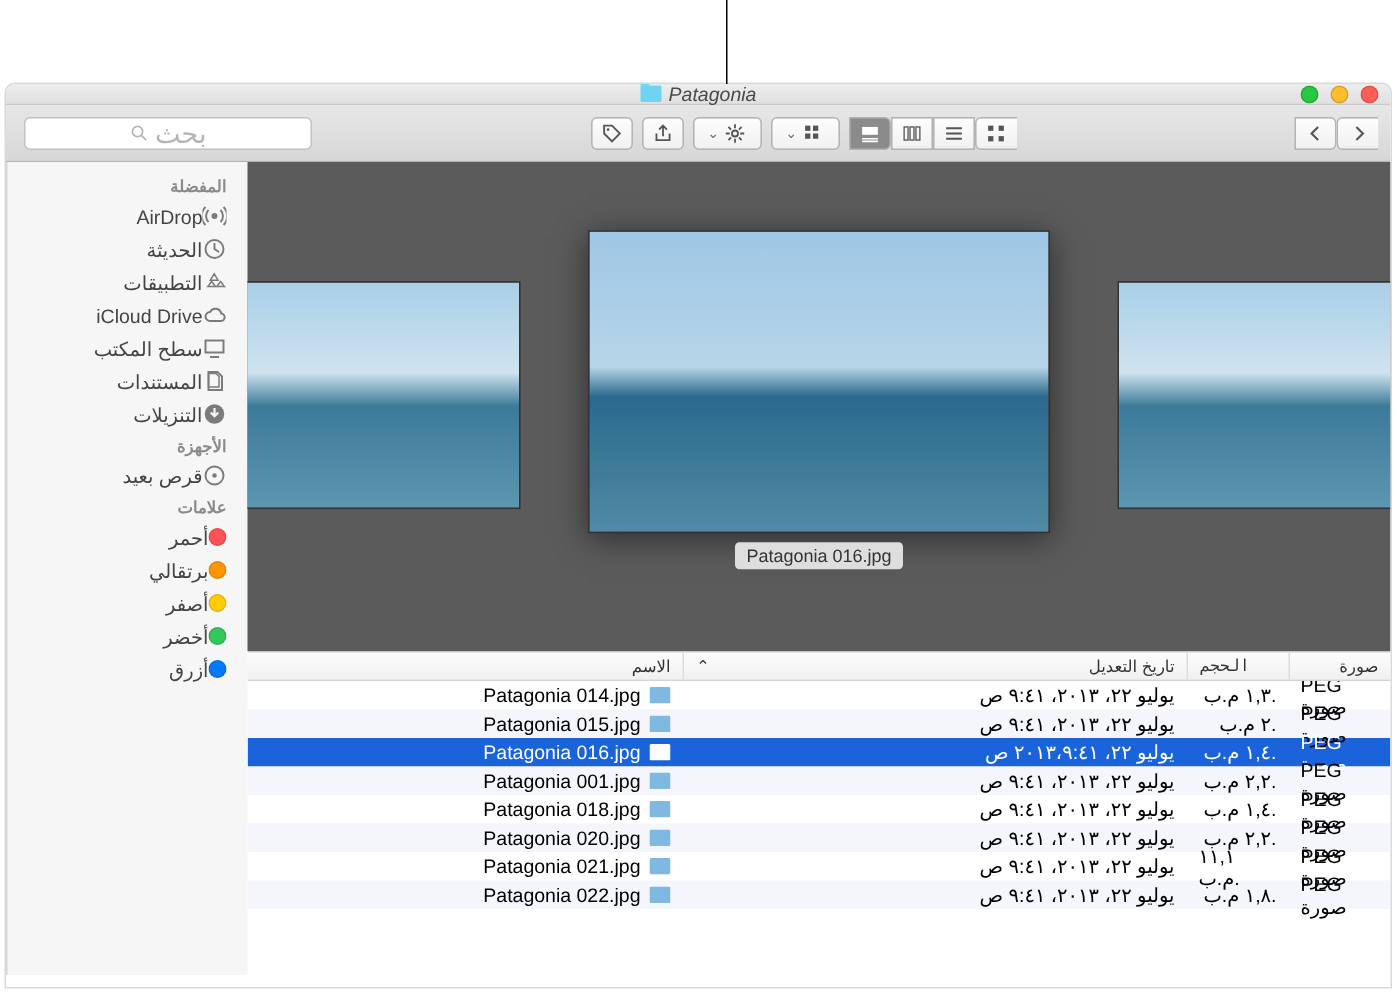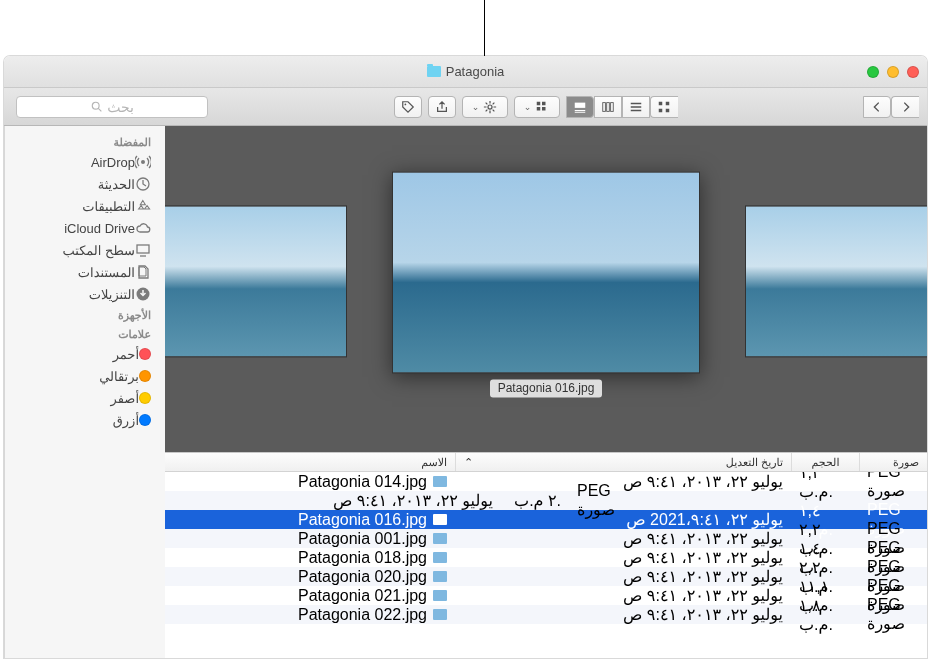--- a/index.html
+++ b/index.html
@@ -24,27 +24,28 @@
   top: 56px;
   left: 4px;
   width: 923px;
   height: 602px;
   border-radius: 6px 6px 0 0;
   overflow: hidden;
   box-shadow: 0 0 0 1px rgba(0,0,0,0.15);
   background: #fff;
 }
 .titlebar {
-  height: 32px;
+  height: 14px;
   background: linear-gradient(#ededed,#e0e0e0);
   border-bottom: 1px solid #c9c9c9;
   display: flex;
   align-items: center;
   justify-content: center;
   position: relative;
+  font-style: italic;
 }
 .traffic-lights {
   position: absolute;
   right: 8px;
   display: flex;
   gap: 8px;
 }
 .tl { width: 12px; height:12px; border-radius:50%; border:0.5px solid rgba(0,0,0,0.15); }
 .tl-close { background:#ff5f57; }
 .tl-min { background:#ffbd2e; }
@@ -83,21 +84,21 @@
 .btn.active { background:#8b8b8b; color:#fff; }
 .btn svg { width:14px; height:14px; }
 .search-field {
   height:22px; width:192px;
   border:1px solid #c1c1c1;
   border-radius:4px;
   background:#fff;
   display:flex; align-items:center; justify-content:center;
   gap:4px;
   color:#b5b5b5;
-  font-size:14px;
+  font-size:18px;
   margin-left:4px;
 }
 .spacer { flex:1; }
 
 .body {
   display:flex;
   height: calc(100% - 60px);
 }
 .sidebar {
   width:161px;
@@ -162,25 +163,25 @@
   background:linear-gradient(#fdfdfd,#f0f0f0);
   border-top:1px solid #c8c8c8;
   border-bottom:1px solid #d3d3d3;
   display:flex;
   font-size:11px;
   color:#323232;
 }
 .col { display:flex; align-items:center; padding:0 8px; border-left:1px solid #dcdcdc; }
 .col.name { flex:1; justify-content:flex-end; border-left:none;}
 .col.date { width:336px; justify-content:flex-end; position:relative;}
-.col.size { width:68px; justify-content:center;}
+.col.size { width:68px; justify-content:flex-start;font-family:Liberation Mono, monospace;}
 .col.kind { width:68px; justify-content:flex-end;}
 .sort-caret { position:absolute; left:8px; }
 
-.list-body { flex:1; overflow:hidden; font-size:16px; }
+.list-body { flex:1; overflow:hidden; font-size:13px; }
 .row { height:19px; display:flex; align-items:center; }
 .row:nth-child(even){ background:#f4f6fb; }
 .row.selected { background:#1a63db; color:#fff; }
 .row.selected .file-icon rect { fill:#fff;}
 .cell { padding:0 8px; display:flex; align-items:center; }
 .cell.name { flex:1; justify-content:flex-end; gap:6px;}
 .cell.date { width:336px; justify-content:flex-end;}
 .cell.size { width:68px; justify-content:flex-end;}
 .cell.kind { width:68px; justify-content:flex-end;}
 .file-icon { width:14px; height:11px; }
@@ -321,32 +322,38 @@
               <span>Patagonia 014.jpg</span>
               <svg class="file-icon" viewBox="0 0 14 11">
                 <rect width="14" height="11" rx="1"></rect>
               </svg>
             </div>
             <div class="cell date">يوليو ٢٢، ٢٠١٣، ٩:٤١ ص</div>
             <div class="cell size">١,٣ م.ب.</div>
             <div class="cell kind">PEG صورة</div>
           </div>
           <div class="row">
+            <div class="cell name">
+              <span>Patagonia 015.jpg</span>
+              <svg class="file-icon" viewBox="0 0 14 11">
+                <rect width="14" height="11" rx="1"></rect>
+              </svg>
+            </div>
             <div class="cell date">يوليو ٢٢، ٢٠١٣، ٩:٤١ ص</div>
             <div class="cell size">٢ م.ب.</div>
             <div class="cell kind">PEG صورة</div>
           </div>
           <div class="row selected">
             <div class="cell name">
               <span>Patagonia 016.jpg</span>
               <svg class="file-icon" viewBox="0 0 14 11">
                 <rect width="14" height="11" rx="1"></rect>
               </svg>
             </div>
-            <div class="cell date">يوليو ٢٢، 2021،٩:٤١ ص</div>
+            <div class="cell date">يوليو ٢٢، ٢٠١٣،٩:٤١ ص</div>
             <div class="cell size">١,٤ م.ب.</div>
             <div class="cell kind">PEG صورة</div>
           </div>
           <div class="row">
             <div class="cell name">
               <span>Patagonia 001.jpg</span>
               <svg class="file-icon" viewBox="0 0 14 11">
                 <rect width="14" height="11" rx="1"></rect>
               </svg>
             </div>
@@ -447,35 +454,48 @@
           </div>
           <div class="sb-item">
             <span class="sb-icon"><svg viewBox="0 0 16 16">
                 <circle cx="8" cy="8" r="6.5" fill="currentColor"></circle>
                 <path d="M8 4v5m-2.5-2L8 9.5 10.5 7" stroke="#f6f6f6" stroke-width="1.5" fill="none"></path>
               </svg></span>
             <span>التنزيلات</span>
           </div>
         </div>
       <div class="sb-heading">الأجهزة</div>
+      <div id="sb-dev">
+          <div class="sb-item">
+            <span class="sb-icon"><svg viewBox="0 0 16 16">
+                <circle cx="8" cy="8" r="6" fill="none" stroke="currentColor" stroke-width="1.3"></circle>
+                <circle cx="8" cy="8" r="1.5" fill="currentColor"></circle>
+              </svg></span>
+            <span>قرص بعيد</span>
+          </div>
+        </div>
       <div class="sb-heading">علامات</div>
       <div id="sb-tags">
           <div class="sb-item">
             <span class="tag-dot" style="background: rgb(255, 82, 87);"></span>
             <span>أحمر</span>
           </div>
           <div class="sb-item">
             <span class="tag-dot" style="background: rgb(255, 149, 0);"></span>
             <span>برتقالي</span>
           </div>
           <div class="sb-item">
             <span class="tag-dot" style="background: rgb(255, 204, 0);"></span>
             <span>أصفر</span>
           </div>
           <div class="sb-item">
+            <span class="tag-dot" style="background: rgb(52, 199, 89);"></span>
+            <span>أخضر</span>
+          </div>
+          <div class="sb-item">
             <span class="tag-dot" style="background: rgb(0, 122, 255);"></span>
             <span>أزرق</span>
           </div>
         </div>
     </div>
 
   </div>
 
 </div>
 

